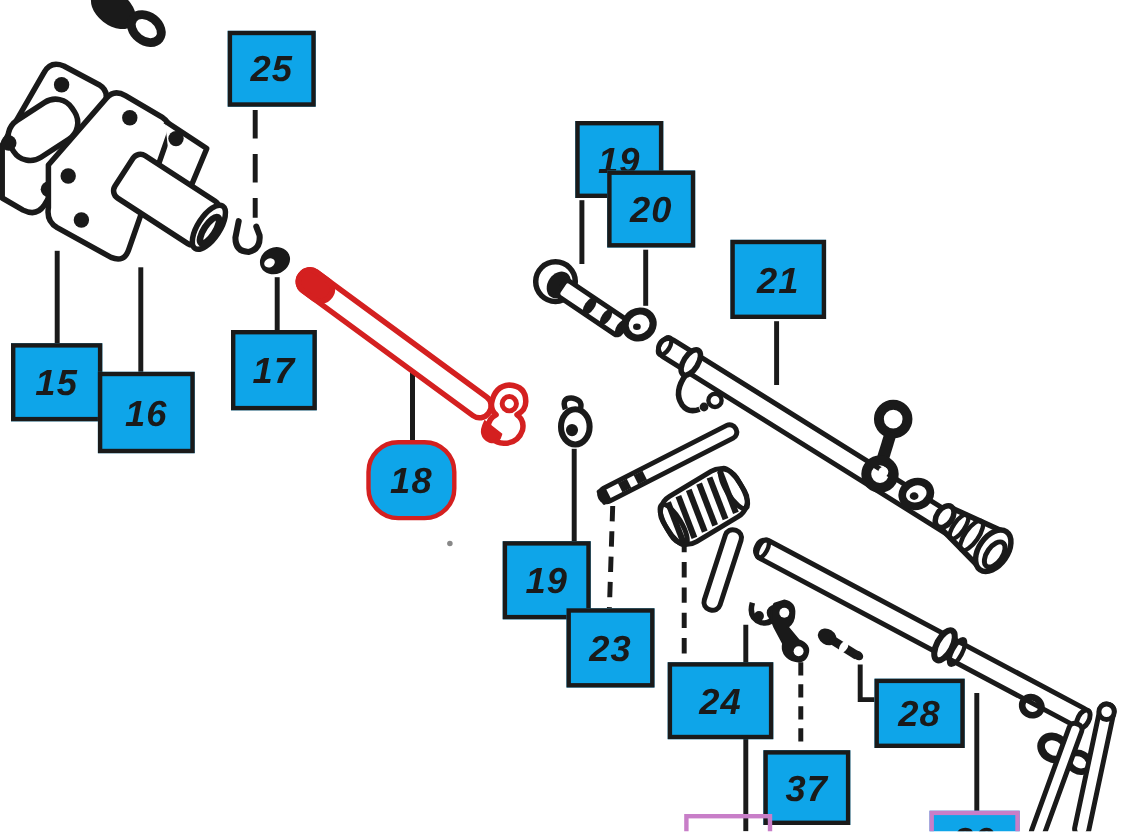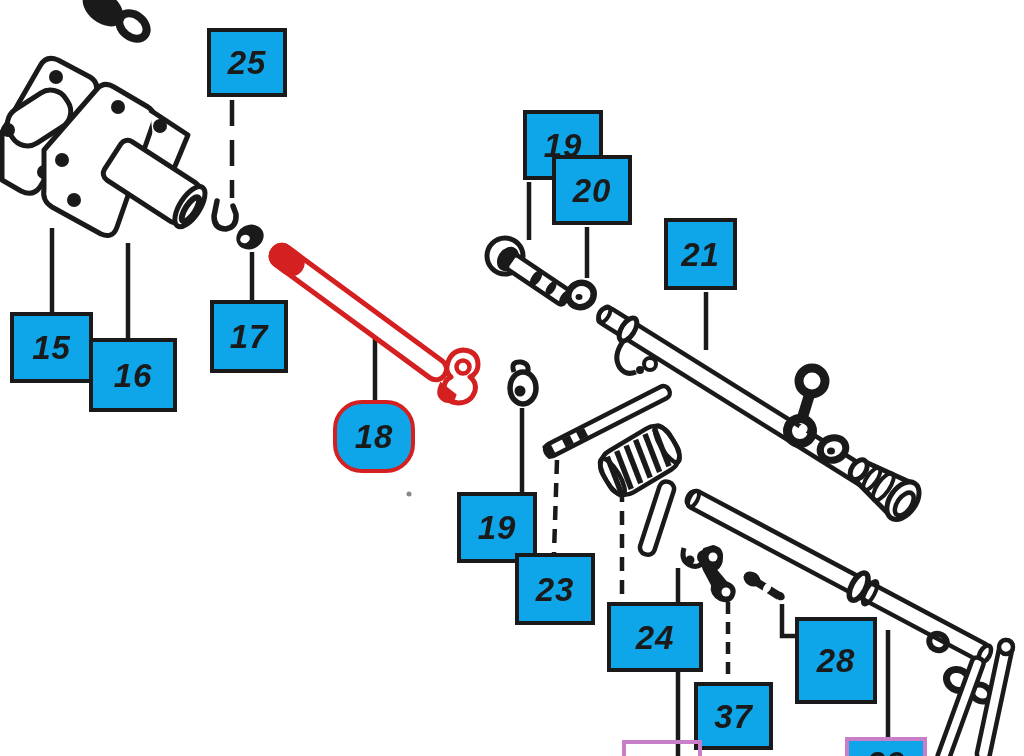--- a/index.html
+++ b/index.html
@@ -232,41 +232,41 @@
     </div>
 
   <div class="callout" style="left:523px;top:110px;width:80px;height:70px;">
     <span>19</span>
     </div>
 
   <div class="callout" style="left:552px;top:155px;width:80px;height:70px;">
     <span>20</span>
     </div>
 
-  <div class="callout" style="left:664px;top:218px;width:73px;height:72px;">
+  <div class="callout" style="left:664px;top:218px;width:87px;height:72px;">
     <span>21</span>
     </div>
 
   <div class="callout" style="left:457px;top:492px;width:80px;height:71px;">
     <span>19</span>
     </div>
 
   <div class="callout" style="left:515px;top:553px;width:80px;height:72px;">
     <span>23</span>
     </div>
 
   <div class="callout" style="left:564px;top:602px;width:96px;height:70px;margin-left:43px;">
     <span>24</span>
     </div>
 
   <div class="callout" style="left:694px;top:682px;width:79px;height:68px;">
     <span>37</span>
     </div>
 
-  <div class="callout" style="left:795px;top:617px;width:82px;height:87px;">
+  <div class="callout" style="left:795px;top:617px;width:82px;height:63px;">
     <span>28</span>
     </div>
 
   <div class="callout pink seethru partial" style="left:622px;top:740px;width:80px;height:55px;">
     <span></span>
     </div>
 
   <div class="callout pink partial" style="left:845px;top:737px;width:82px;height:55px;">
     <span>29</span>
     </div>

